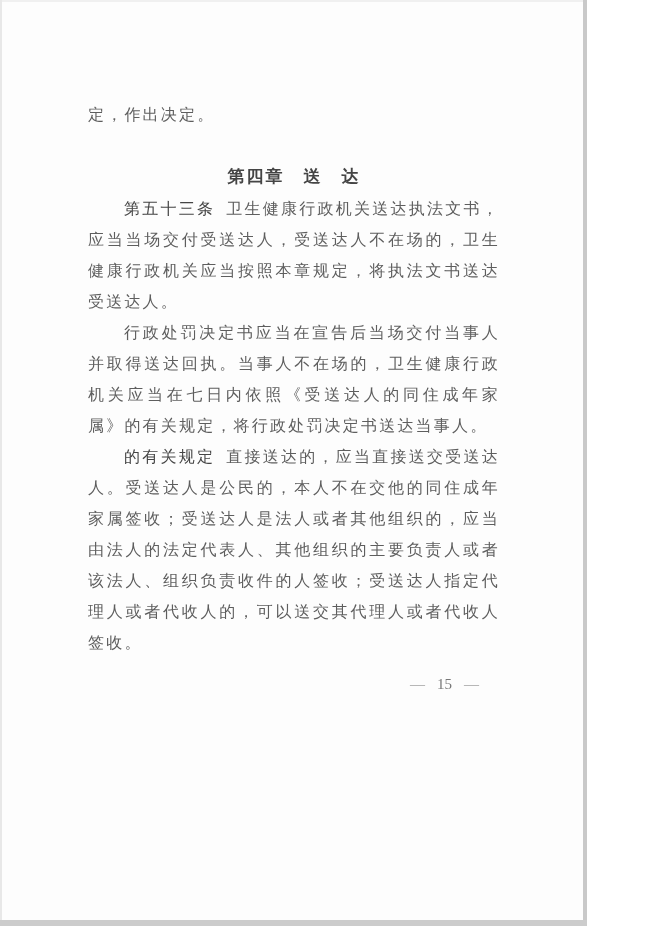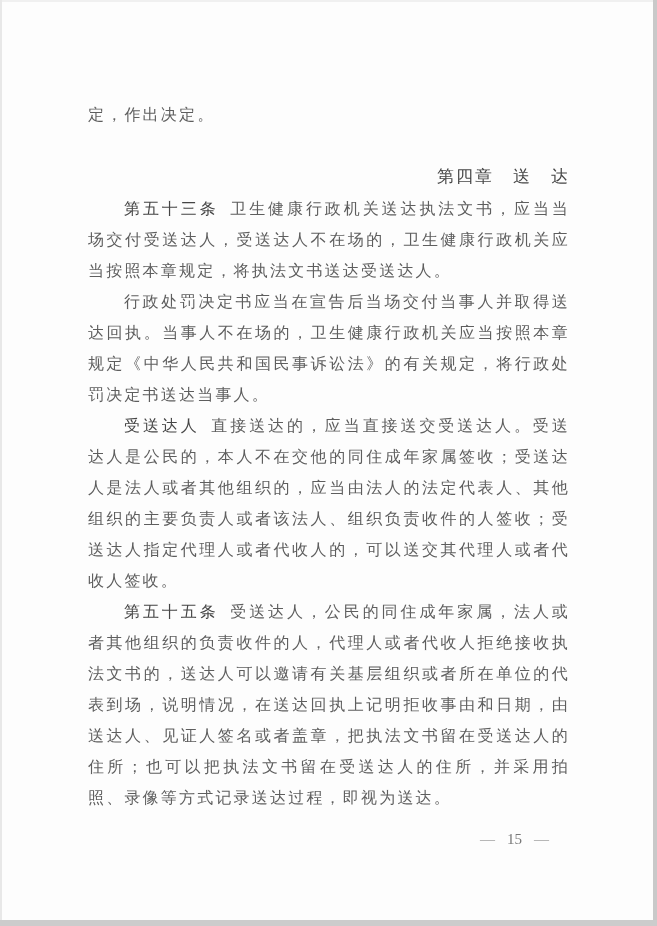--- a/index.html
+++ b/index.html
@@ -2,21 +2,21 @@
 <html><head>
 <meta charset="utf-8">
 <style>
   html, body {
     margin: 0;
     padding: 0;
     background: #ffffff;
   }
   .page {
     position: relative;
-    width: 657px;
+    width: 587px;
     height: 926px;
     box-sizing: border-box;
     background: #fdfdfd;
     overflow: hidden;
     font-family: "Liberation Serif", "DejaVu Serif", serif;
   }
   
   .edge-right {
     position: absolute;
     top: 0; right: 0;
@@ -52,22 +52,22 @@
     font-size: 16px;
     line-height: 31px;
     letter-spacing: 2.2px;
     color: #5e5e5e;
     text-indent: 0;
   }
   .chapter {
     margin: 31px 0 1px 0;
     font-size: 17px;
     line-height: 31px;
-    font-weight: normal;
-    text-align: right;
+    font-weight: bold;
+    text-align: center;
     letter-spacing: 2px;
     color: #454545;
   }
   .body-para {
     margin: 0;
     font-size: 16px;
     line-height: 31px;
     letter-spacing: 2.2px;
     text-align: justify;
     text-justify: inter-ideograph;
@@ -112,23 +112,22 @@
   <div class="edge-right"></div>
   <div class="edge-bottom"></div>
 
   <div class="content">
     <p class="cont-line">定，作出决定。</p>
 
     <h2 class="chapter">第四章　送　达</h2>
 
     <div id="paragraphs">
         <p class="body-para"><b class="article-no">第五十三条</b><span class="article-gap"></span>卫生健康行政机关送达执法文书，应当当场交付受送达人，受送达人不在场的，卫生健康行政机关应当按照本章规定，将执法文书送达受送达人。</p>
-        <p class="body-para">行政处罚决定书应当在宣告后当场交付当事人并取得送达回执。当事人不在场的，卫生健康行政机关应当按照本章规定《中华人民共和国民事诉讼法》的有关规定，将行政处罚决定书送达当事人。</p>
-        <p class="body-para"><b class="article-no">受送达人</b><span class="article-gap"></span>直接送达的，应当直接送交受送达人。受送达人是公民的，本人不在交他的同住成年家属签收；受送达人是法人或者其他组织的，应当由法人的法定代表人、其他组织的主要负责人或者该法人、组织负责收件的人签收；受送达人指定代理人或者代收人的，可以送交其代理人或者代收人签收。</p>
-        <p class="body-para"><b class="article-no">第五十五条</b><span class="article-gap"></span>受送达人，公民的同住成年家属，法人或者其他组织的负责收件的人，代理人或者代收人拒绝接收执法文书的，送达人可以邀请有关基层组织或者所在单位的代表到场，说明情况，在送达回执上记明拒收事由和日期，由送达人、见证人签名或者盖章，把执法文书留在受送达人的住所；也可以把执法文书留在受送达人的住所，并采用拍照、录像等方式记录送达过程，即视为送达。</p>
+        <p class="body-para">行政处罚决定书应当在宣告后当场交付当事人并取得送达回执。当事人不在场的，卫生健康行政机关应当在七日内依照《受送达人的同住成年家属》的有关规定，将行政处罚决定书送达当事人。</p>
+        <p class="body-para"><b class="article-no">的有关规定</b><span class="article-gap"></span>直接送达的，应当直接送交受送达人。受送达人是公民的，本人不在交他的同住成年家属签收；受送达人是法人或者其他组织的，应当由法人的法定代表人、其他组织的主要负责人或者该法人、组织负责收件的人签收；受送达人指定代理人或者代收人的，可以送交其代理人或者代收人签收。</p>
       </div>
 
     <div class="footer">
       <span class="dash">—</span>
       <span class="pgnum">15</span>
       <span class="dash">—</span>
     </div>
   </div>
 </div>
 

